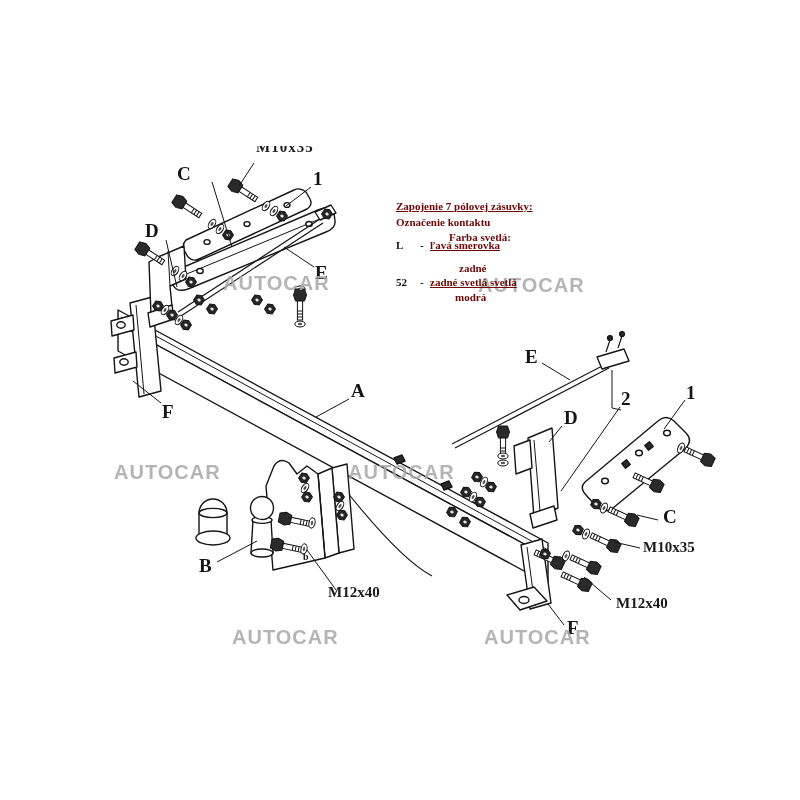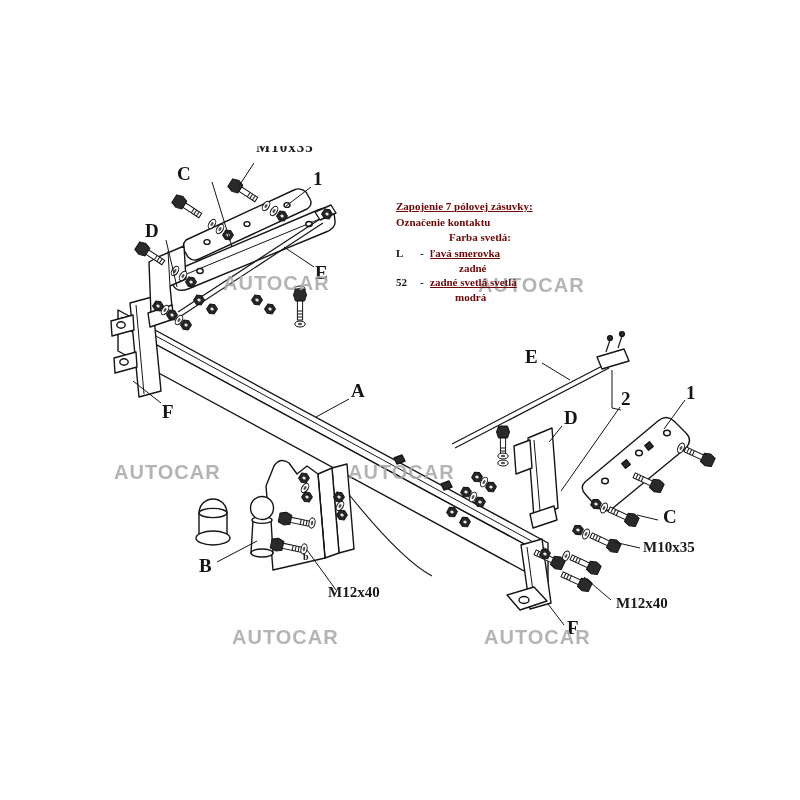--- a/index.html
+++ b/index.html
@@ -11,21 +11,21 @@
       white-space:nowrap;pointer-events:none;}
   .wm1{left:223px;top:272px;} .wm2{left:478px;top:274px;}
   .wm3{left:114px;top:461px;} .wm4{left:348px;top:461px;}
   .wm5{left:232px;top:626px;} .wm6{left:484px;top:626px;}
   #wiring-note{position:absolute;left:396px;top:199px;width:190px;height:112px;z-index:3;
       font-size:11px;font-weight:700;color:#6e0606;line-height:14px;white-space:nowrap;}
   #wiring-note .ln{position:absolute;left:0;}
   .wn-l1{top:0;text-decoration:underline;}
   .wn-l2{top:16px;}
   .wn-l3{top:31px;left:53px !important;}
-  .wn-i1{top:47px;} .wn-c1{top:62px;left:63px !important;}
+  .wn-i1{top:39px;} .wn-c1{top:62px;left:63px !important;}
   .wn-i2{top:76px;} .wn-c2{top:91px;left:59px !important;text-align:center;}
   .pin{display:inline-block;width:24px;color:#141414;}
   .dash{display:inline-block;width:10px;color:#141414;}
   .desc{text-decoration:underline;}
   #clip-label{position:absolute;left:256px;top:146px;width:76px;height:14px;overflow:hidden;
       z-index:3;font-size:15px;font-weight:700;color:#1a1a1a;}
   #clip-label span{display:block;margin-top:-7px;letter-spacing:1px;}
   svg text{font-family:"Liberation Serif", serif;}
   .plabel{font-size:19px;font-weight:700;fill:#141414;}
   .spec{font-size:15px;font-weight:700;fill:#1a1a1a;}

